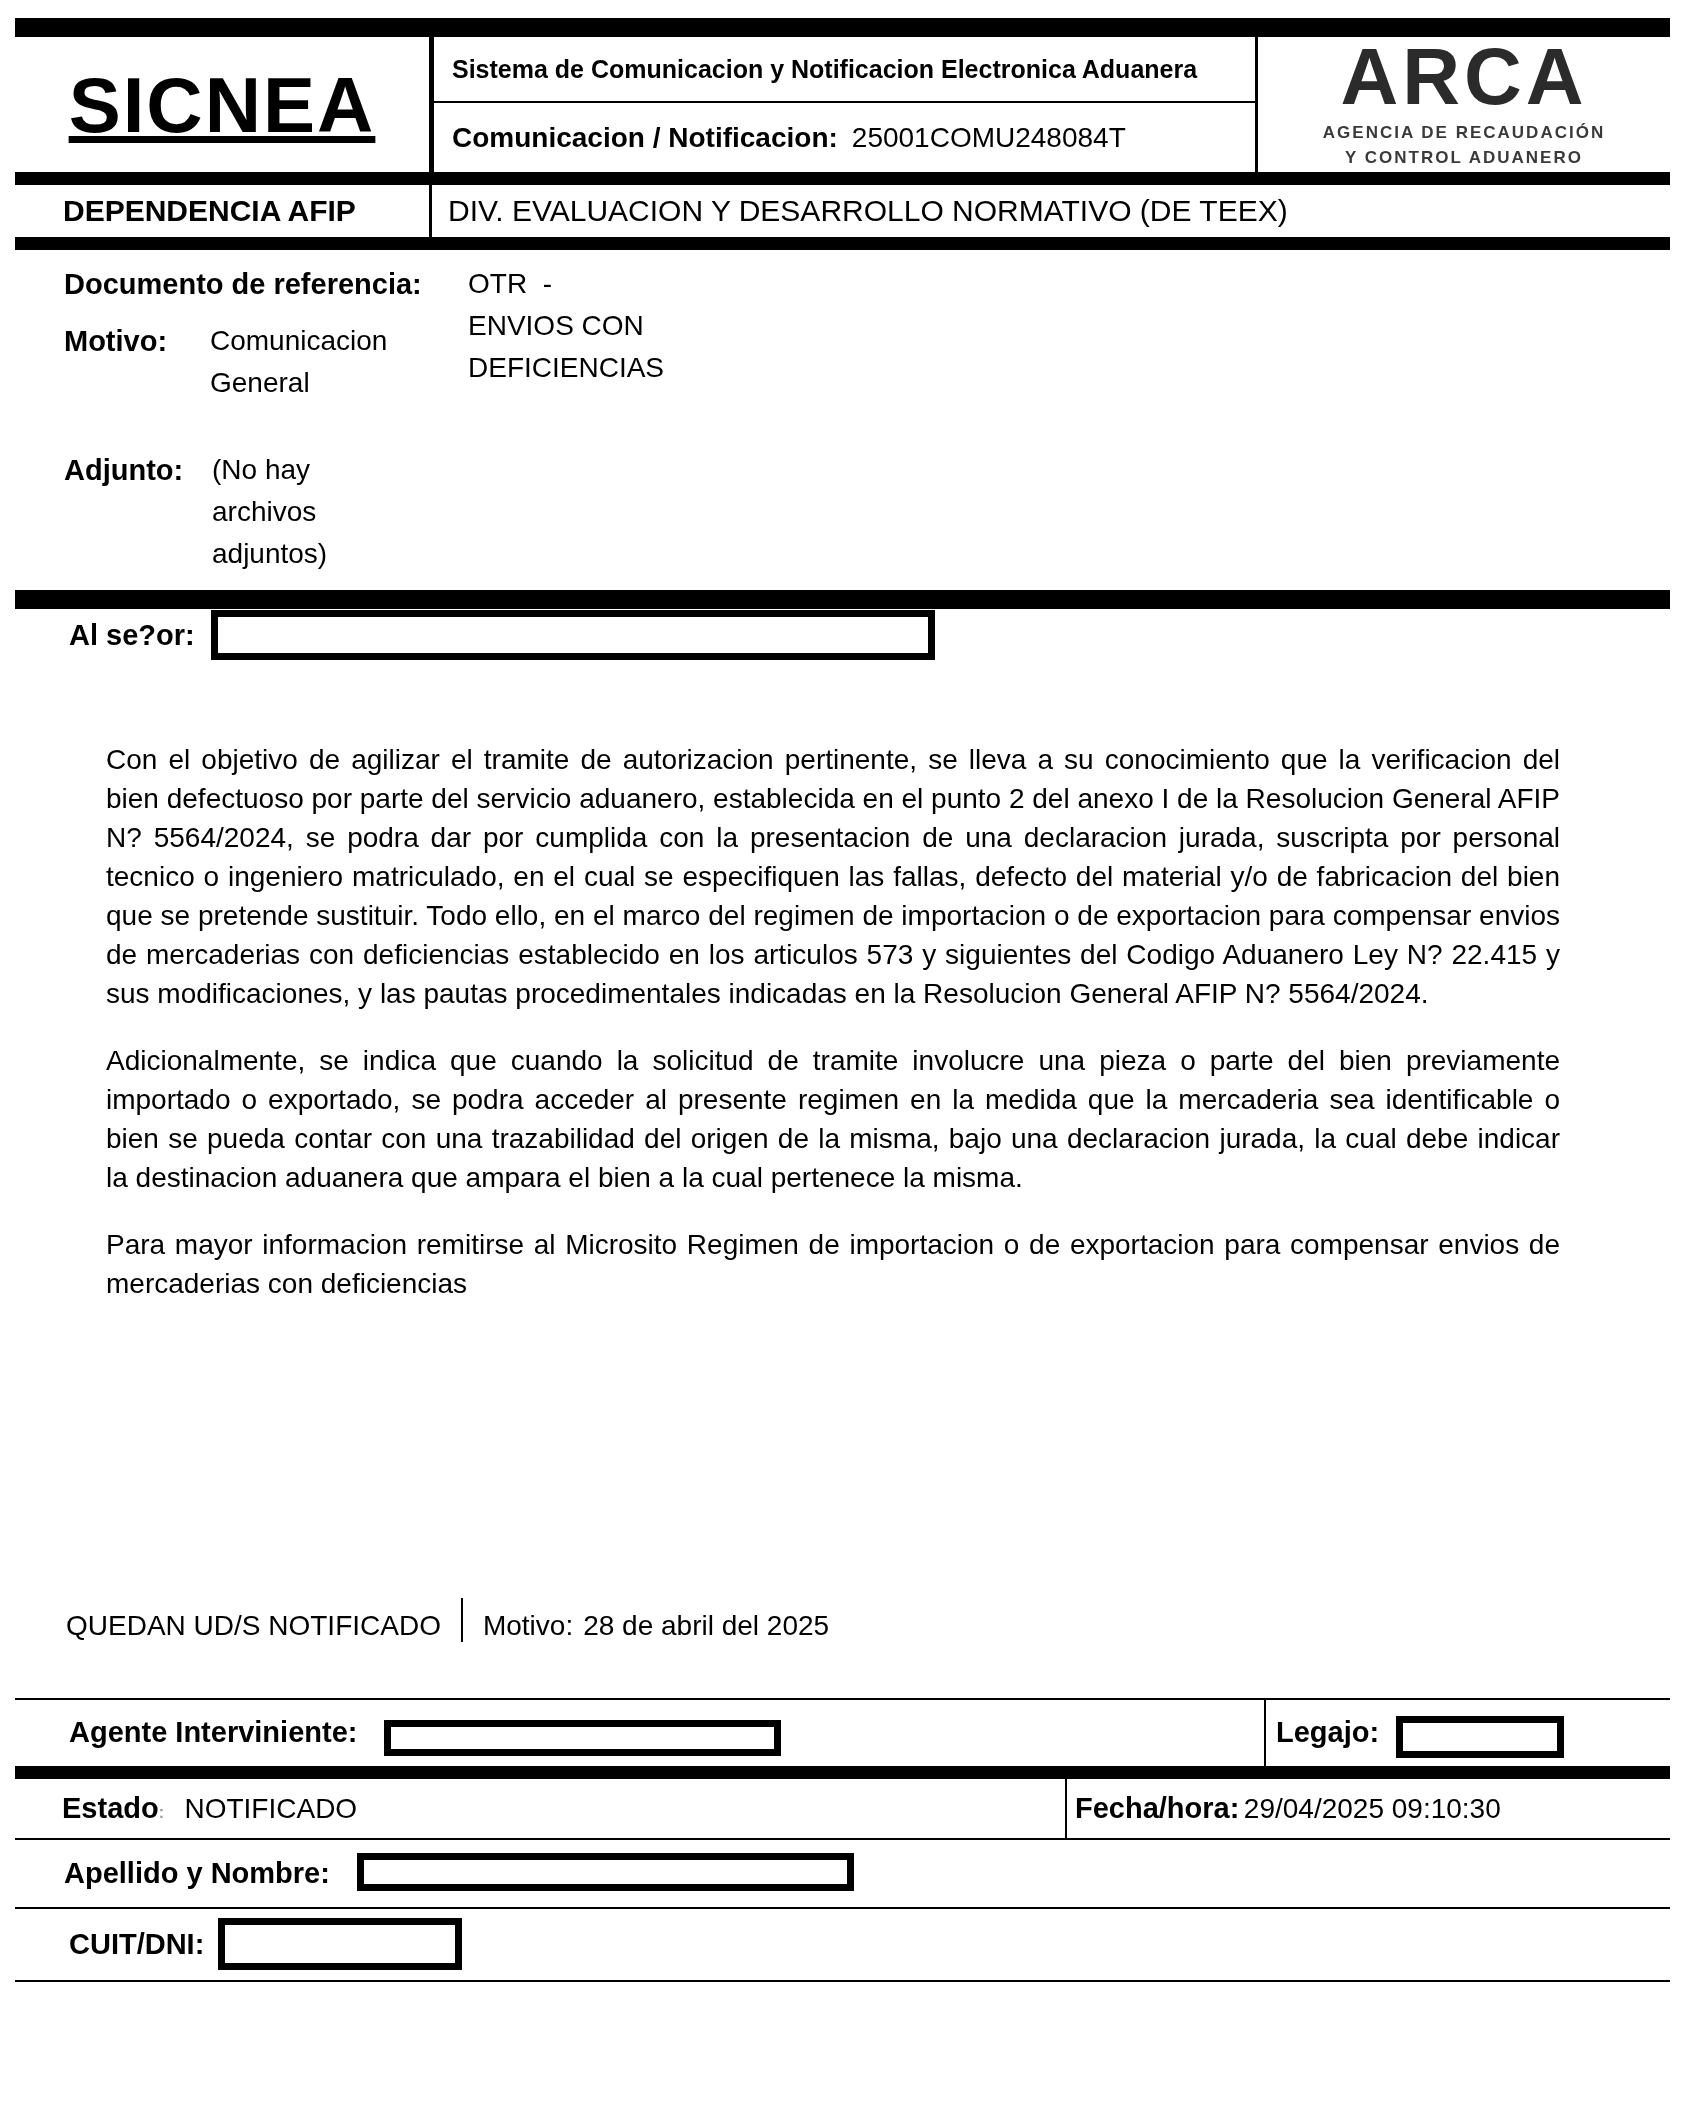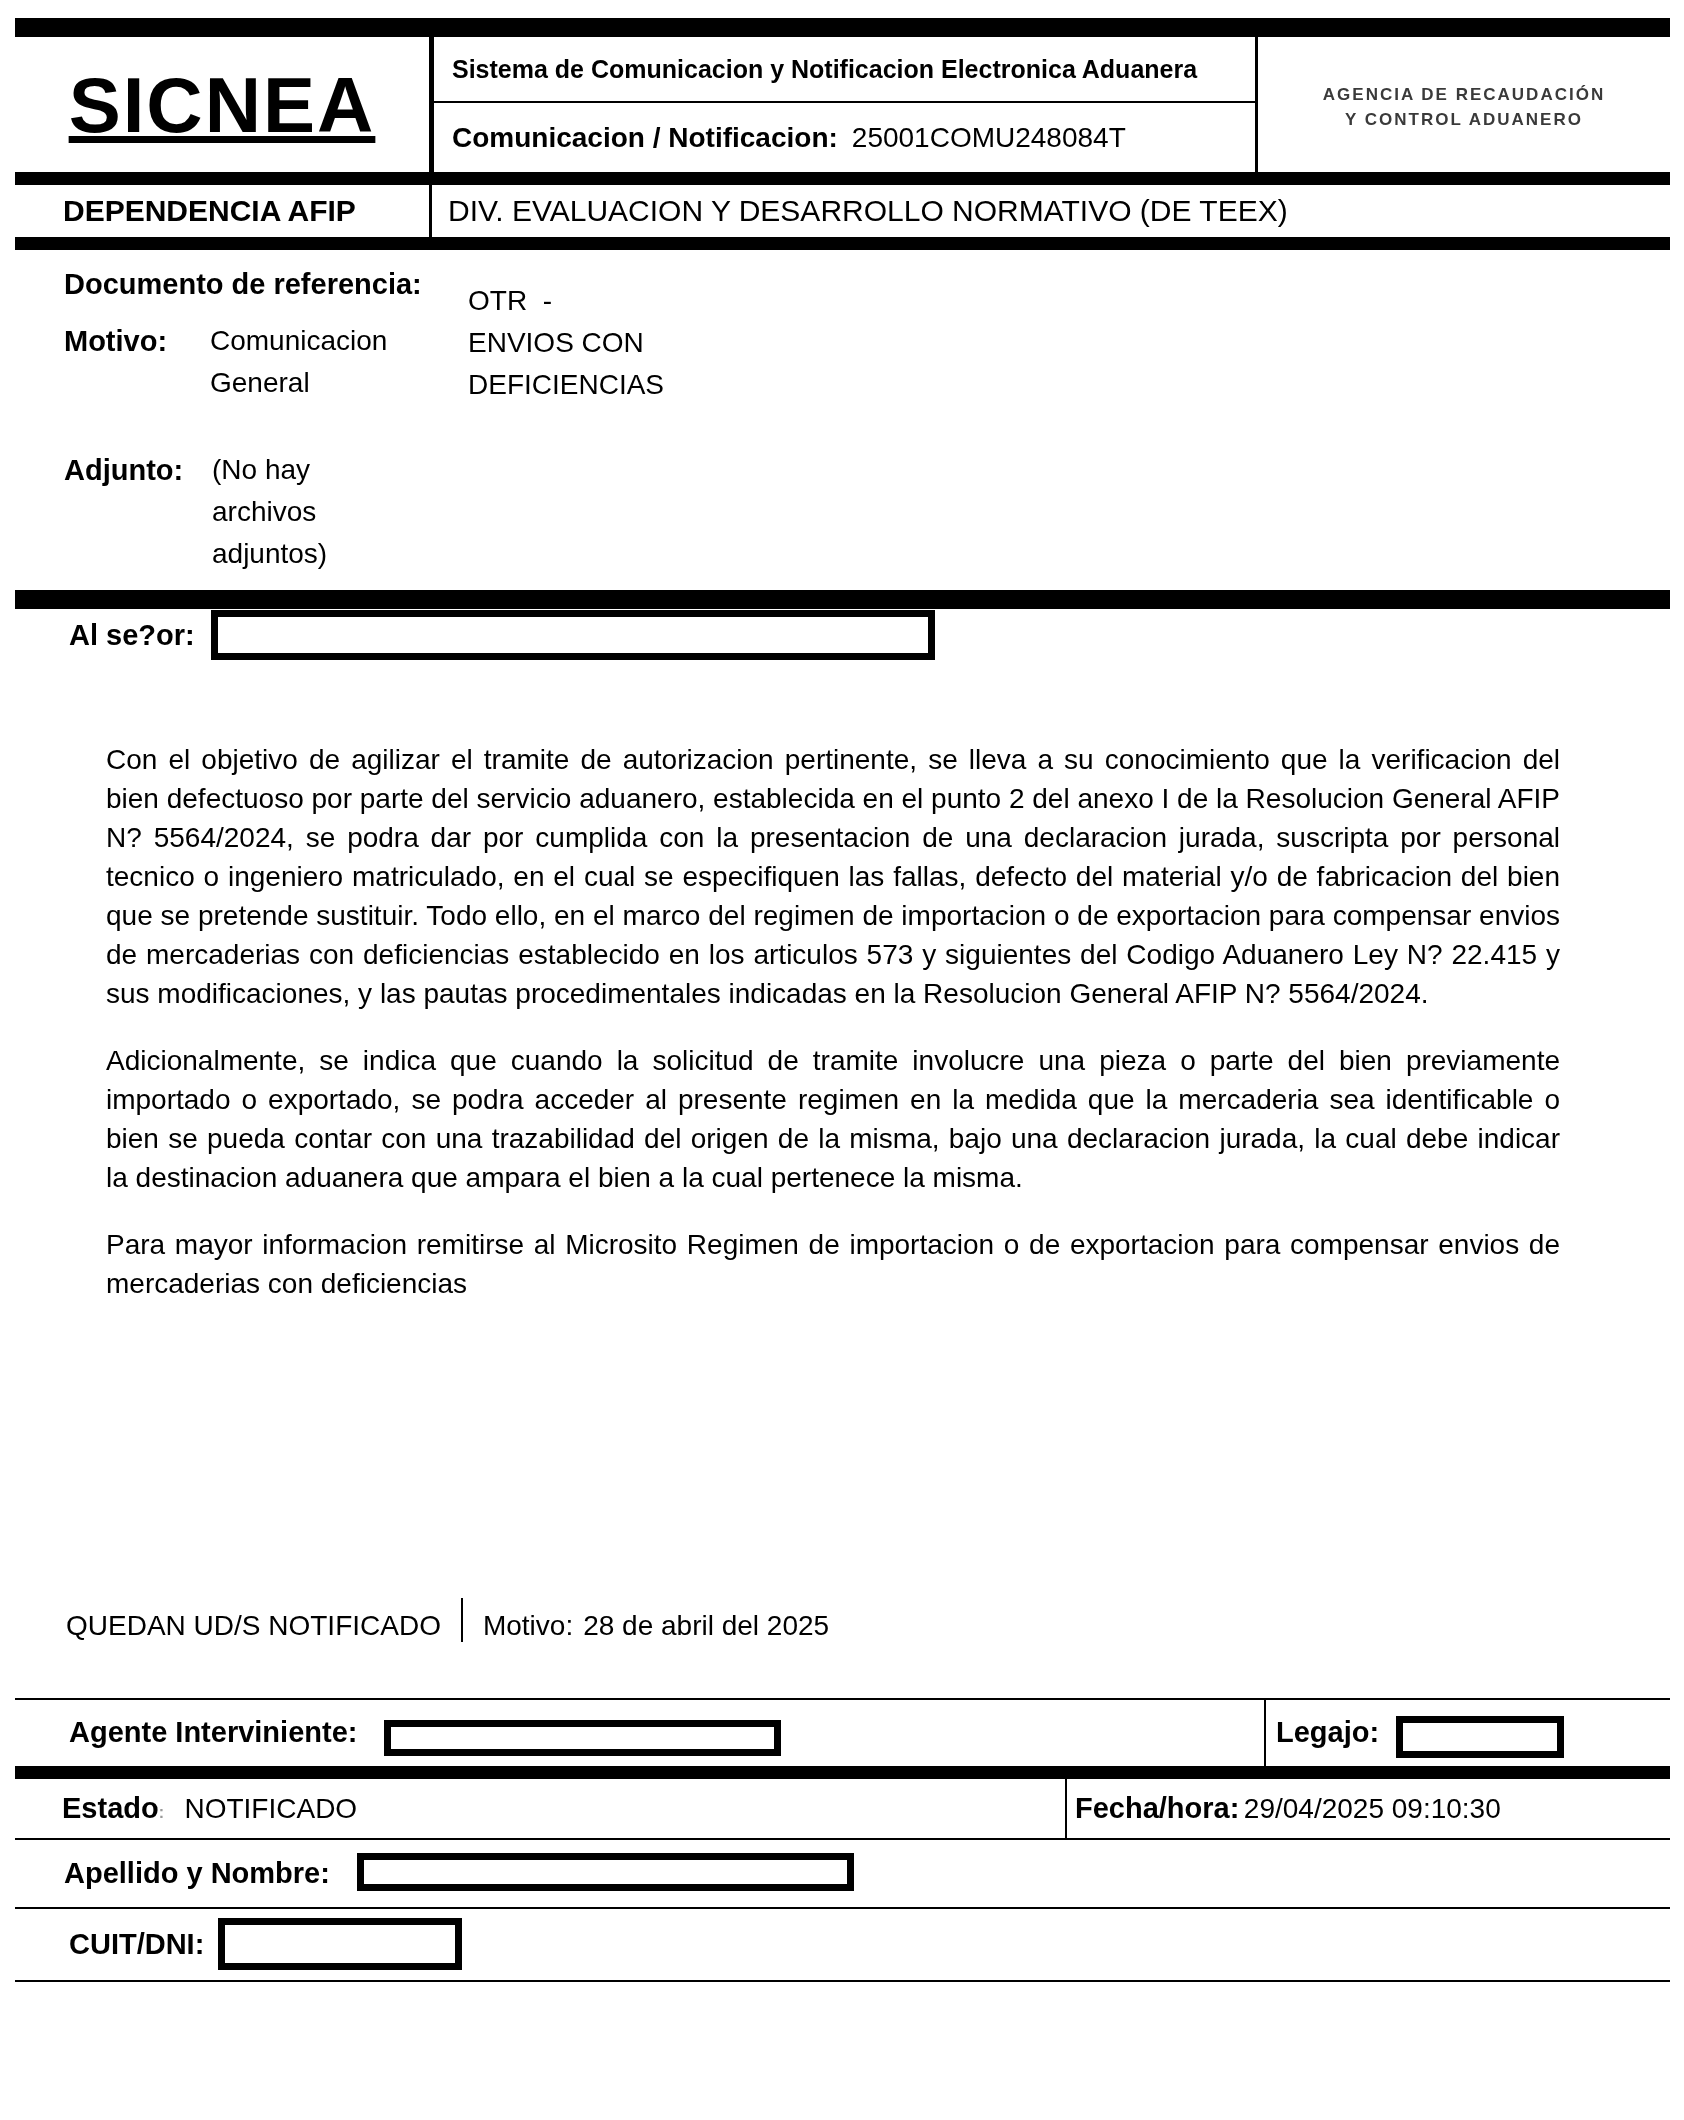--- a/index.html
+++ b/index.html
@@ -75,39 +75,40 @@
     <div class="hdr-mid">
       <div class="hdr-mid-row1">
         <span>Sistema de Comunicacion y Notificacion Electronica Aduanera</span>
       </div>
       <div class="hdr-mid-row2">
         <span class="lbl">Comunicacion / Notificacion:</span>
         <span class="num">25001COMU248084T</span>
       </div>
     </div>
     <div class="hdr-right">
+      <span class="arca">ARCA</span>
       <span class="arca-sub">
         <span>AGENCIA DE RECAUDACIÓN</span><br>
         <span>Y CONTROL ADUANERO</span>
       </span>
     </div>
   </div>
 
   <div class="bar" style="top:172px; height:13px;"></div>
 
   <div class="dep-row">
     <div class="dep-left">DEPENDENCIA AFIP</div>
     <div class="dep-right">DIV. EVALUACION Y DESARROLLO NORMATIVO (DE TEEX)</div>
   </div>
 
   <div class="bar" style="top:237px; height:13px;"></div>
 
   <div class="field-line" style="top:263px;">
     <span class="lbl">Documento de referencia:</span>
-    <span class="val" style="left:404px;margin-top:17px;">OTR  -  ENVIOS CON DEFICIENCIAS</span>
+    <span class="val" style="left:404px;">OTR  -  ENVIOS CON DEFICIENCIAS</span>
   </div>
 
   <div class="field-line" style="top:320px;">
     <span class="lbl">Motivo:</span>
     <span class="val" style="left:146px;">Comunicacion General</span>
   </div>
 
   <div class="field-line" style="top:449px;">
     <span class="lbl">Adjunto:</span>
     <span class="val" style="left:148px;">(No hay archivos adjuntos)</span>

